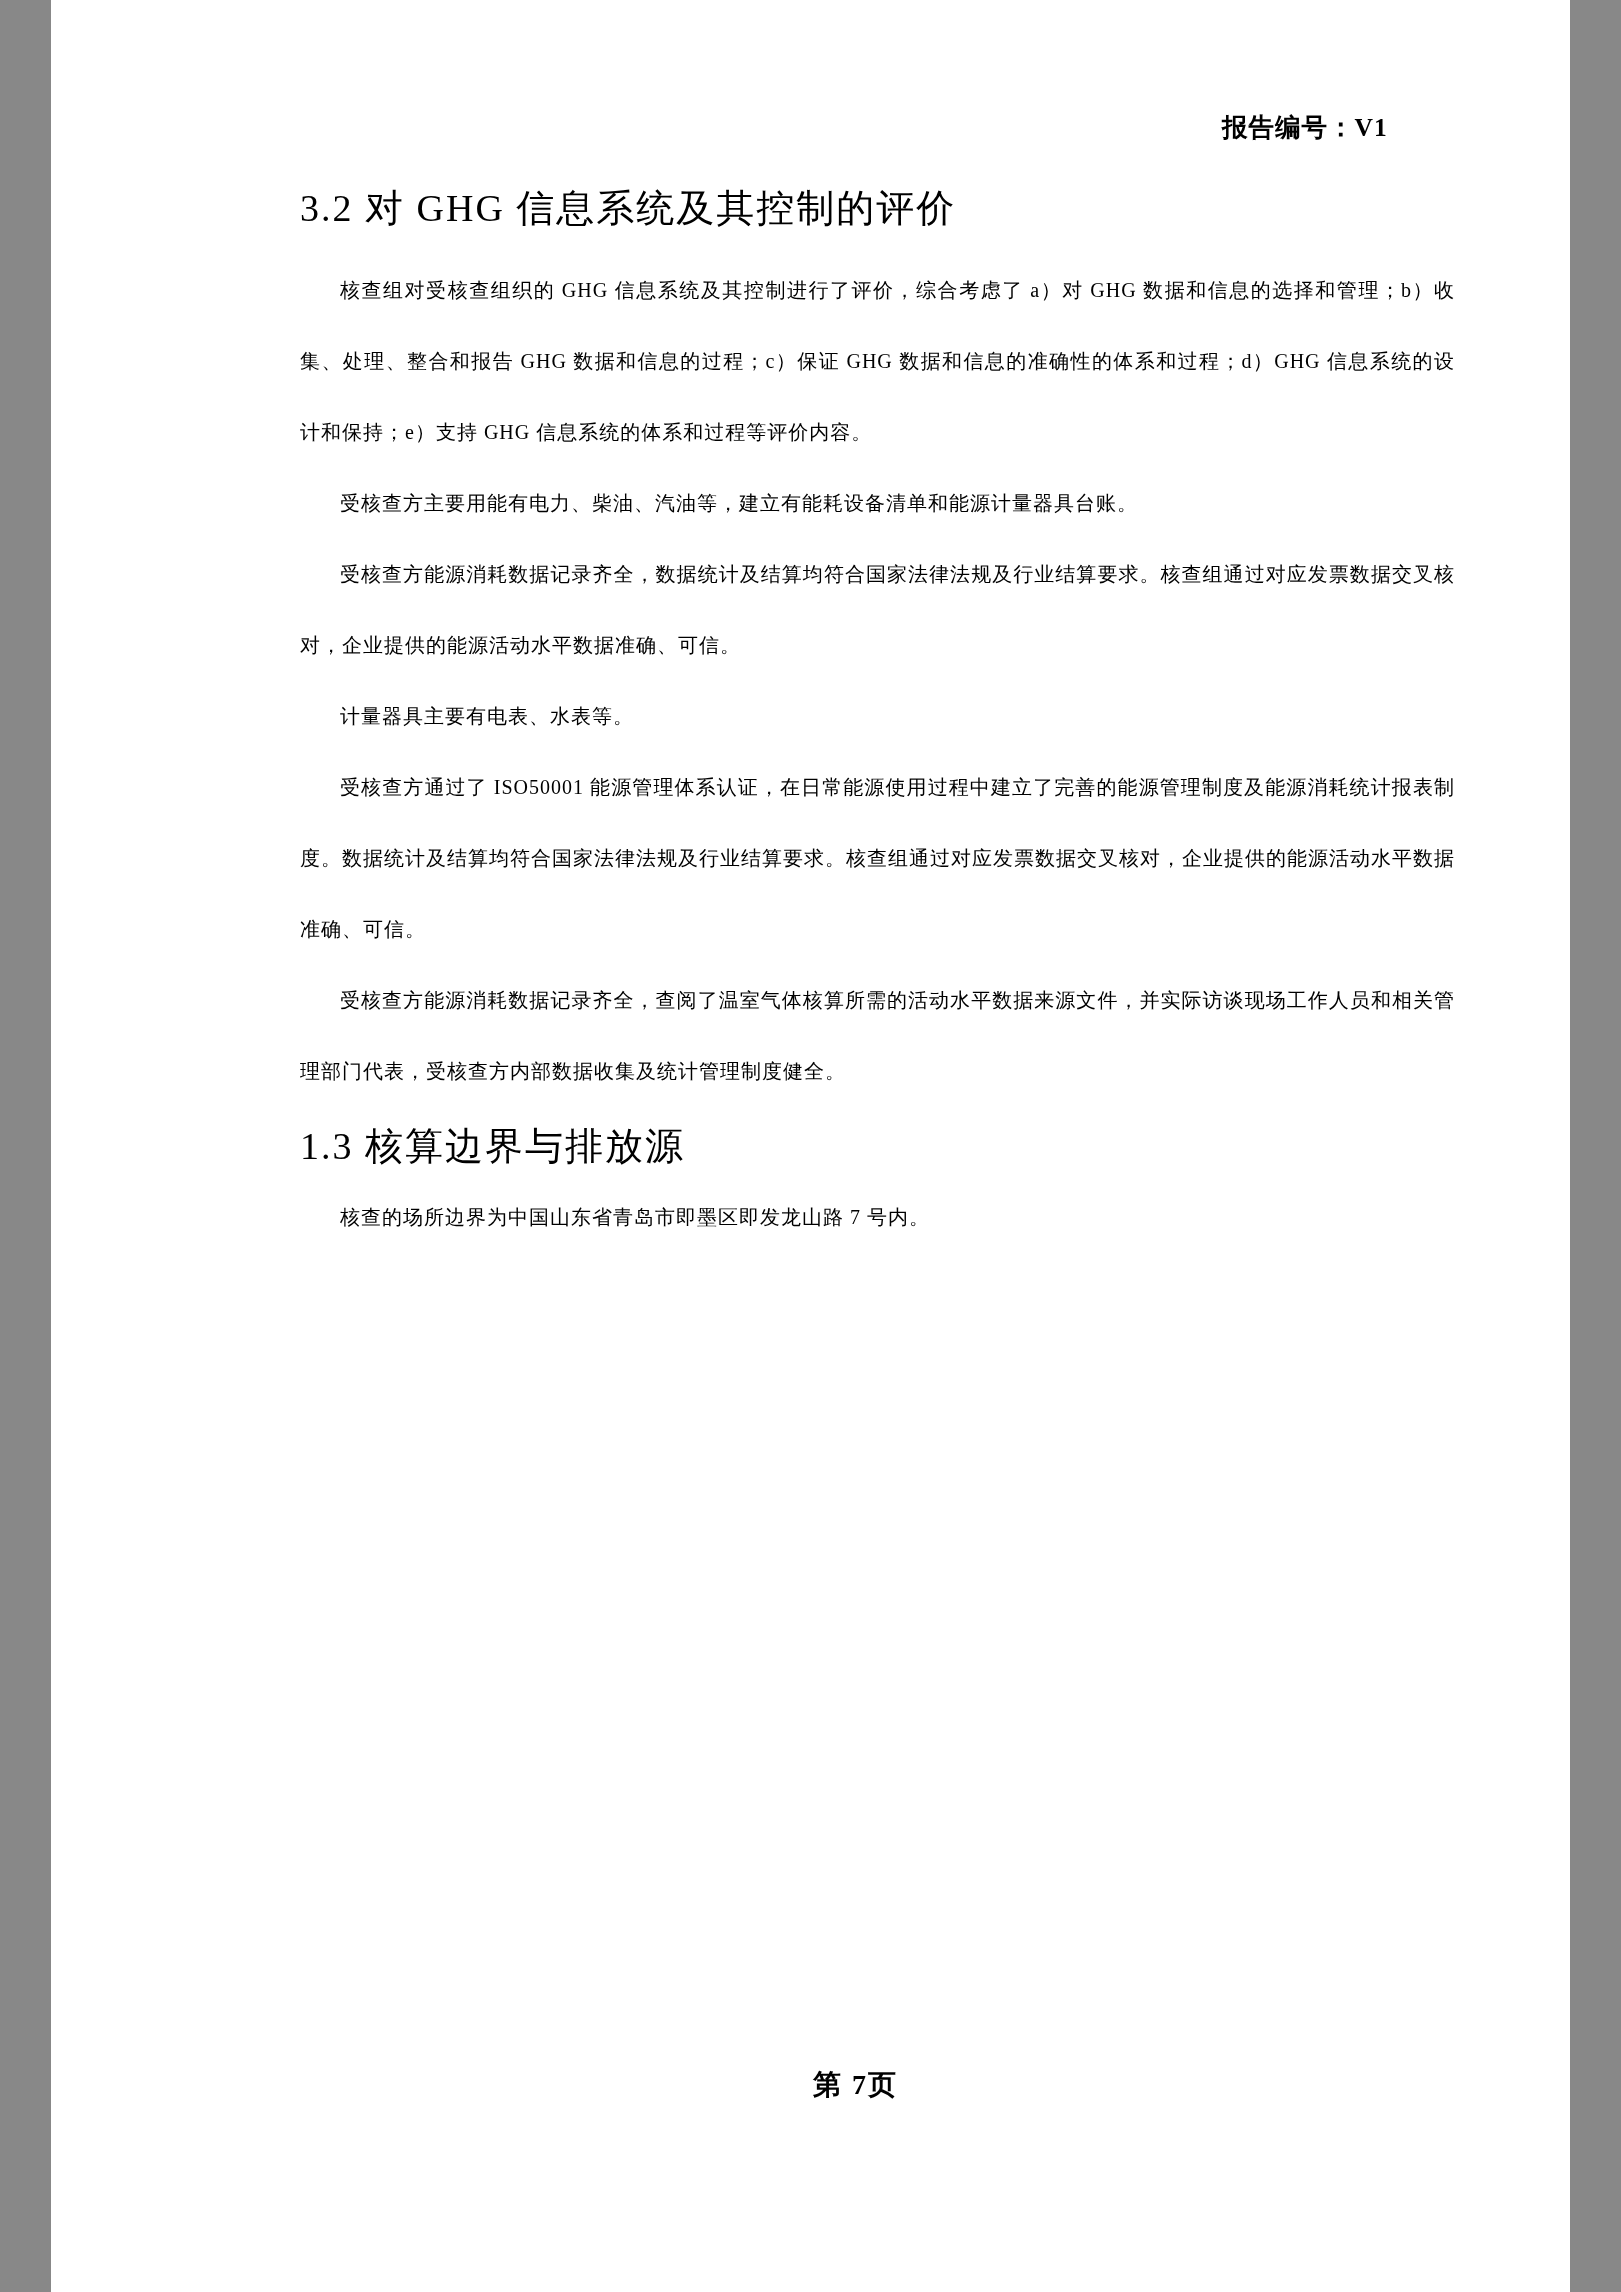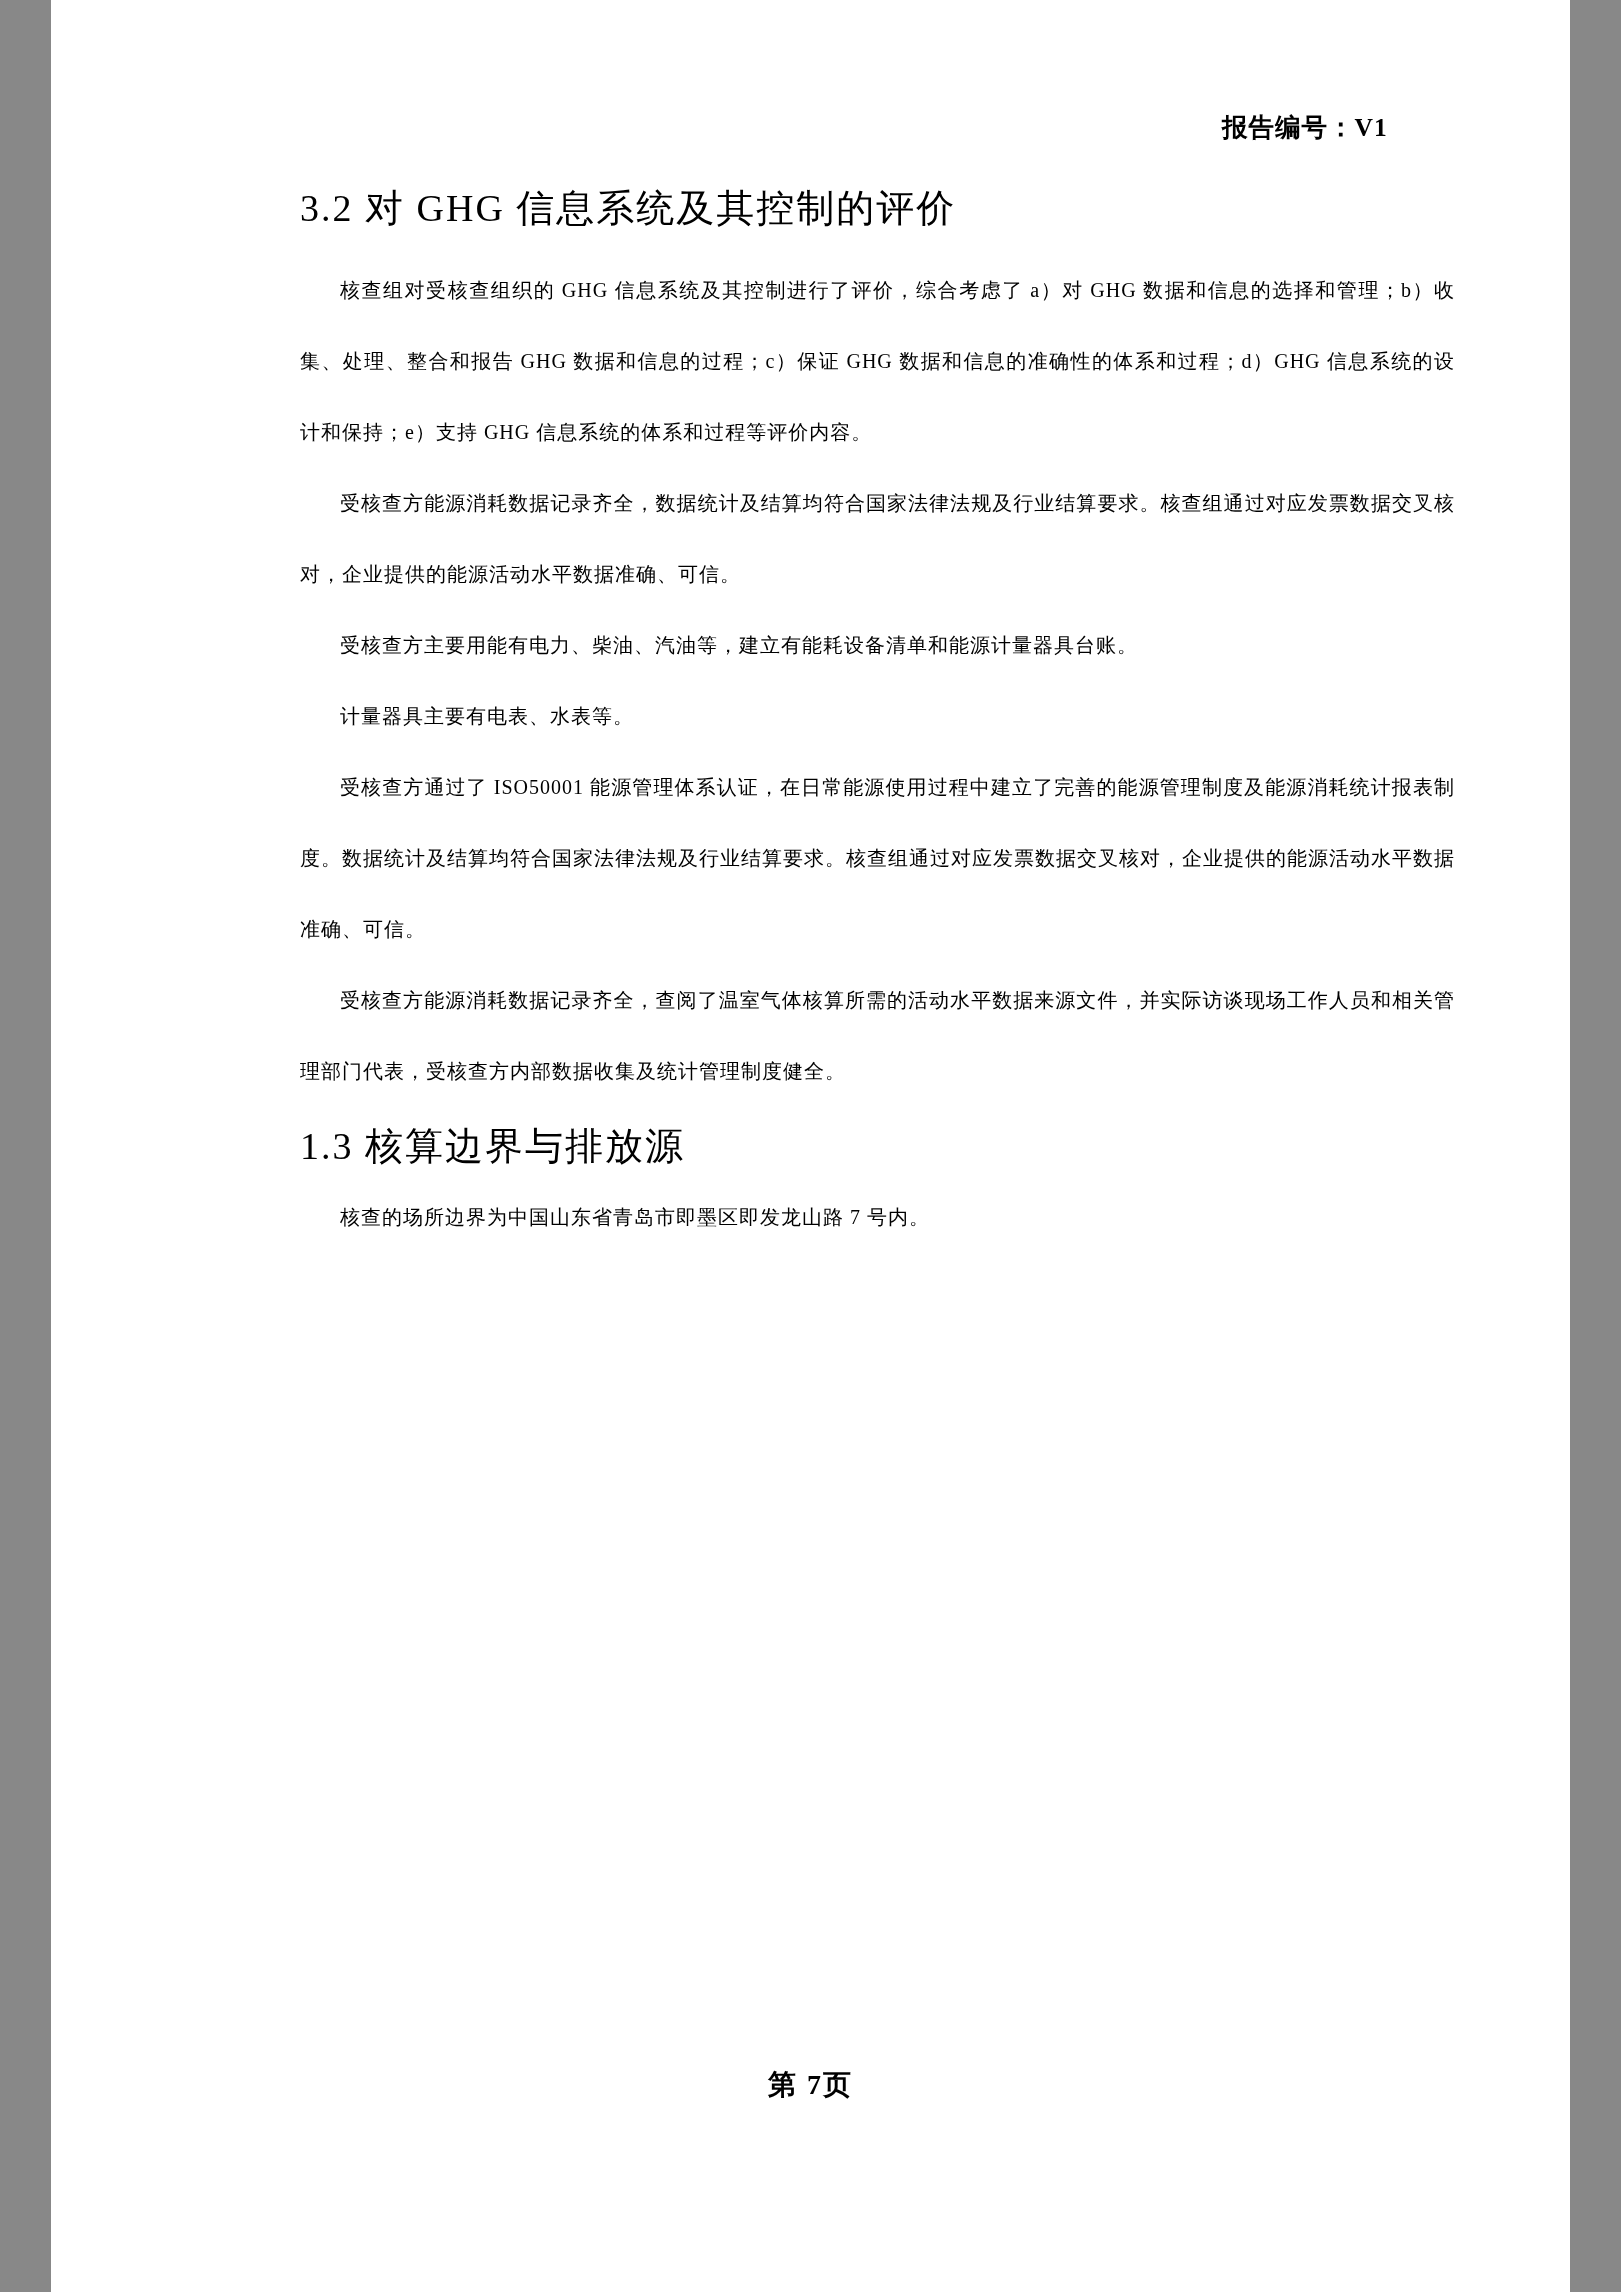--- a/index.html
+++ b/index.html
@@ -58,38 +58,39 @@
   }
   .footer-page {
     position: absolute;
     top: 2066px;
     left: 0;
     width: 100%;
     text-align: center;
     font-size: 28px;
     font-weight: bold;
     letter-spacing: 2px;
+    padding-left: 45px;
   }
 </style>
 </head>
 <body>
 
 <div class="page">
 
   <div class="report-no">报告编号：V1</div>
 
   <div class="content">
 
     <h2 class="section-heading">3.2 对 GHG 信息系统及其控制的评价</h2>
 
     <p class="body-para">核查组对受核查组织的 GHG 信息系统及其控制进行了评价，综合考虑了 a）对 GHG 数据和信息的选择和管理；b）收集、处理、整合和报告 GHG 数据和信息的过程；c）保证 GHG 数据和信息的准确性的体系和过程；d）GHG 信息系统的设计和保持；e）支持 GHG 信息系统的体系和过程等评价内容。</p>
 
+    <p class="body-para">受核查方主要用能有电力、柴油、汽油等，建立有能耗设备清单和能源计量器具台账。</p>
+
     <p class="body-para">受核查方能源消耗数据记录齐全，数据统计及结算均符合国家法律法规及行业结算要求。核查组通过对应发票数据交叉核对，企业提供的能源活动水平数据准确、可信。</p>
-
-    <p class="body-para">受核查方主要用能有电力、柴油、汽油等，建立有能耗设备清单和能源计量器具台账。</p>
 
     <p class="body-para">计量器具主要有电表、水表等。</p>
 
 
     <p class="body-para">受核查方通过了 ISO50001 能源管理体系认证，在日常能源使用过程中建立了完善的能源管理制度及能源消耗统计报表制度。数据统计及结算均符合国家法律法规及行业结算要求。核查组通过对应发票数据交叉核对，企业提供的能源活动水平数据准确、可信。</p>
 
     <p class="body-para">受核查方能源消耗数据记录齐全，查阅了温室气体核算所需的活动水平数据来源文件，并实际访谈现场工作人员和相关管理部门代表，受核查方内部数据收集及统计管理制度健全。</p>
 
     <h2 class="section-heading second">1.3 核算边界与排放源</h2>
 

